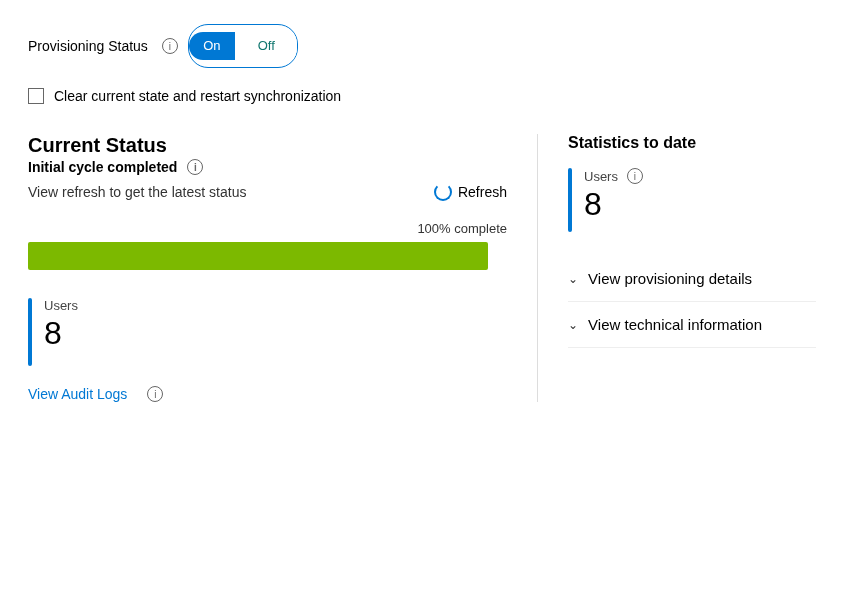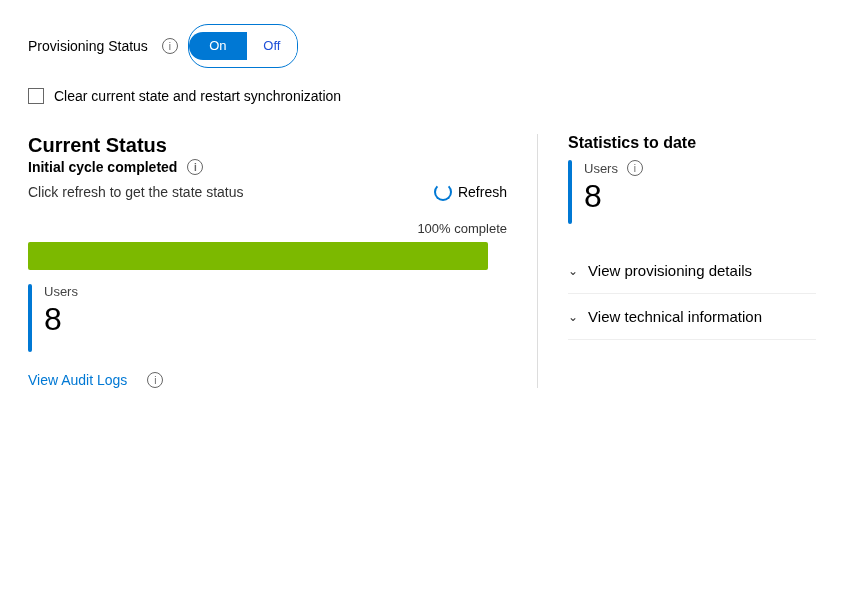--- a/index.html
+++ b/index.html
@@ -52,26 +52,26 @@
       flex: 1;
       text-align: center;
       line-height: 28px;
       font-size: 13px;
       font-weight: 500;
       border-radius: 18px 0 0 18px;
       padding: 0 14px;
     }
     .toggle-off {
       background: #fff;
-      color: #1d4ed8;
+      color: #0f766e;
       flex: 1;
-      text-align: center;
+      text-align: right;
       line-height: 28px;
       font-size: 13px;
-      padding: 0 10px;
+      padding: 0 22px;
     }
 
     
     .checkbox-row {
       display: flex;
       align-items: center;
       gap: 10px;
       margin-bottom: 30px;
     }
     .checkbox-box {
@@ -137,21 +137,21 @@
     .refresh-icon {
       width: 18px;
       height: 18px;
       border: 2px solid #0078d4;
       border-top-color: transparent;
       border-radius: 50%;
       display: inline-block;
     }
 
     .progress-section {
-      margin-bottom: 14px;
+      margin-bottom: 28px;
     }
     .progress-label {
       text-align: right;
       font-size: 13px;
       margin-bottom: 6px;
       color: #333;
     }
     .progress-bar-bg {
       width: 100%;
       max-width: 460px;
@@ -205,21 +205,21 @@
 
     
     .right-col {
       flex: 1;
       padding-left: 30px;
     }
 
     .stats-title {
       font-size: 16px;
       font-weight: 700;
-      margin-bottom: 8px;
+      margin-bottom: 16px;
     }
 
     .stats-users-section {
       display: flex;
       align-items: flex-start;
       gap: 0;
       margin-bottom: 24px;
     }
     .stats-users-bar {
       width: 4px;
@@ -285,21 +285,21 @@
   <div class="left-col">
 
     <div class="current-status-title">Current Status</div>
 
     <div class="cycle-completed">
       <span>Initial cycle completed</span>
       <span class="info-icon">i</span>
     </div>
 
     <div class="refresh-row">
-      <span class="refresh-text">Click refresh to get the state status</span>
+      <span class="refresh-text">View refresh to get the latest status</span>
       <button class="refresh-btn">
         <span class="refresh-icon"></span>
         <span>Refresh</span>
       </button>
     </div>
 
     <div class="progress-section">
       <div class="progress-label">100% complete</div>
       <div class="progress-bar-bg">
         <div class="progress-bar-fill"></div>

